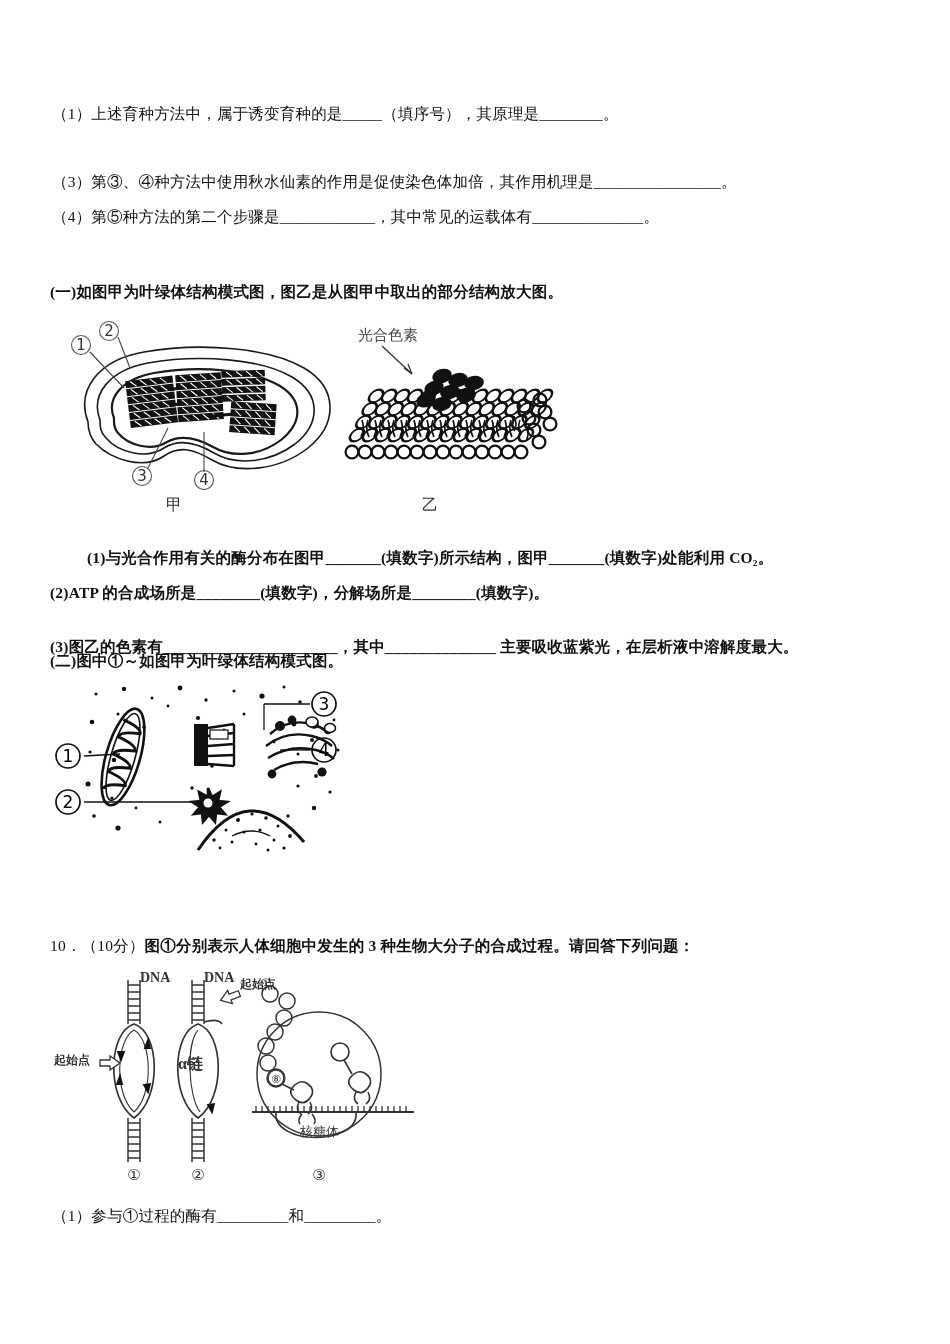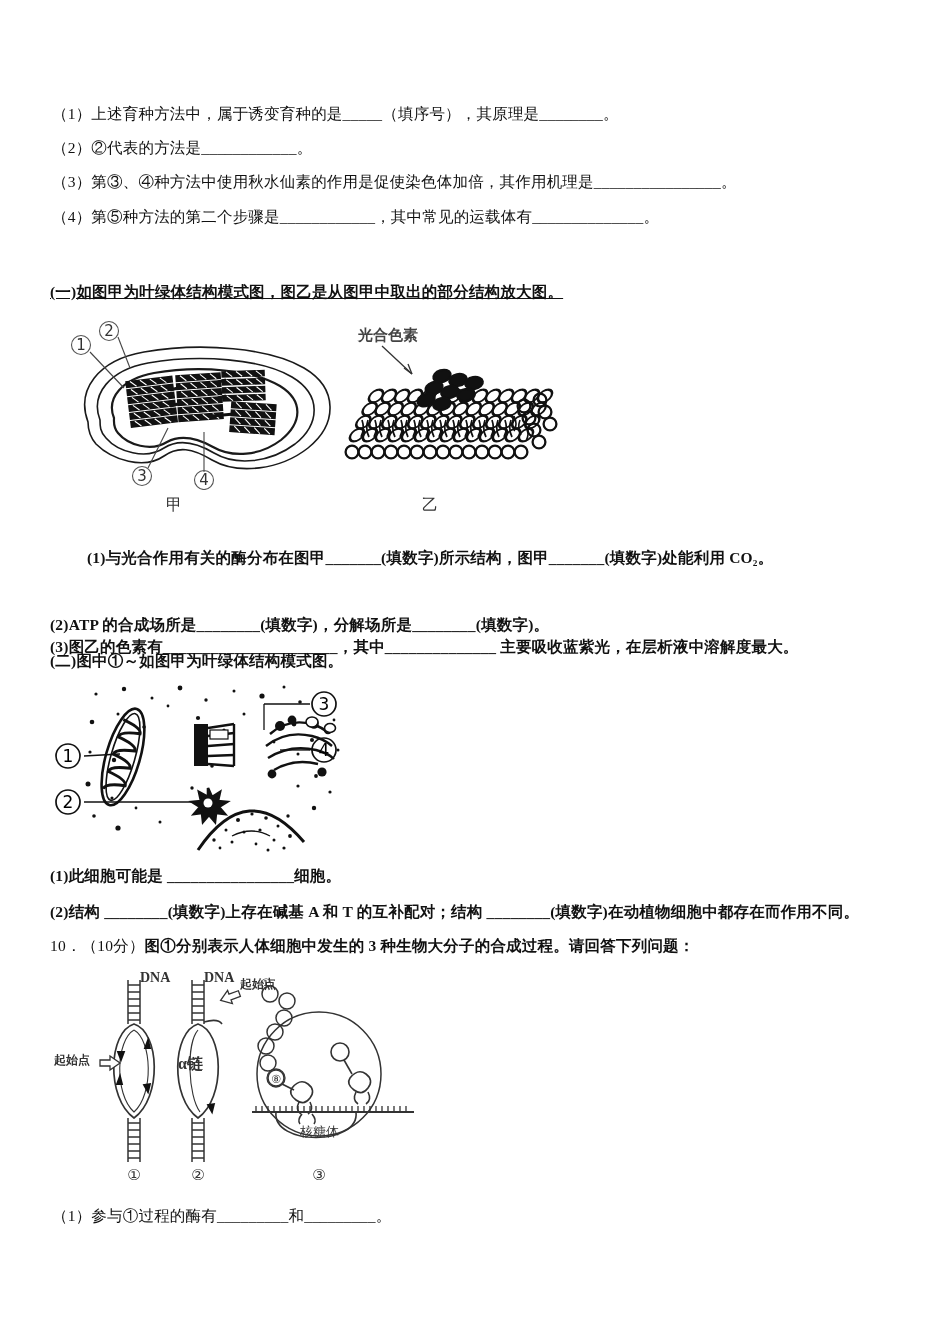--- a/index.html
+++ b/index.html
@@ -43,26 +43,25 @@
   .circnum {
     font-family: "DejaVu Sans", sans-serif;
   }
 </style>
 </head>
 <body>
 
 <div class="page">
 
   <div class="line" style="left:52px; top:96px;">（1）上述育种方法中，属于诱变育种的是_____（填序号），其原理是________。</div>
-  <div class="line" style="left:52px; top:130px;">（2）②代表的方法是____________。</div>
   <div class="line" style="left:52px; top:164px;">（3）第③、④种方法中使用秋水仙素的作用是促使染色体加倍，其作用机理是________________。</div>
   <div class="line" style="left:52px; top:199px;">（4）第⑤种方法的第二个步骤是____________，其中常见的运载体有______________。</div>
 
 
-  <div class="line bold" style="left:50px; top:274px;text-decoration:underline;">(一)如图甲为叶绿体结构模式图，图乙是从图甲中取出的部分结构放大图。</div>
+  <div class="line bold" style="left:50px; top:274px;">(一)如图甲为叶绿体结构模式图，图乙是从图甲中取出的部分结构放大图。</div>
 
   <div class="fig" style="left:52px; top:312px;">
     <svg width="300" height="170" viewBox="0 0 300 170">
       <g fill="none" stroke="#1a1a1a" stroke-width="1.6">
 
         <path d="M36,102 C24,70 46,40 92,32 C150,22 218,28 252,48
                  C286,68 286,104 256,128 C228,150 186,155 160,140
                  C140,128 126,126 112,136 C92,150 60,140 44,124 C38,117 36,110 36,102 Z"></path>
 
         <path d="M48,100 C38,74 58,50 96,43 C148,34 210,39 240,57
@@ -239,27 +238,27 @@
           <circle cx="10" cy="24" r="6.4"></circle>
         </g>
       </g>
 
       <g stroke="#111" stroke-width="1.6" fill="none">
         <path d="M176,96 q4,8 0,15 M182,100 q-3,8 1,15 M188,106 q4,8 0,15"></path>
       </g>
     </svg>
   </div>
 
-  <div class="figlabel" style="left:358px; top:318px; font-size:15px; color:#444;font-weight:bold;">光合色素</div>
+  <div class="figlabel" style="left:358px; top:318px; font-size:15px; color:#444;">光合色素</div>
   <div class="figlabel" style="left:422px; top:487px;">乙</div>
 
   <div class="line bold" style="left:50px; top:540px;margin-left:37px;">
     <span>(1)与光合作用有关的酶分布在图甲_______(填数字)所示结构，图甲_______(填数字)处能利用 CO₂。</span>
   </div>
-  <div class="line bold" style="left:50px; top:575px;margin-top:32px;">(2)ATP 的合成场所是________(填数字)，分解场所是________(填数字)。</div>
+  <div class="line bold" style="left:50px; top:575px;">(2)ATP 的合成场所是________(填数字)，分解场所是________(填数字)。</div>
   <div class="line bold" style="left:50px; top:609px;margin-top:20px;">(3)图乙的色素有______________________，其中______________ 主要吸收蓝紫光，在层析液中溶解度最大。</div>
 
   <div class="line bold" style="left:50px; top:643px;">(二)图中①～如图甲为叶绿体结构模式图。</div>
 
   <div class="fig" style="left:48px; top:672px;">
     <svg width="310" height="175" viewBox="0 0 310 175">
 
       <g fill="#111">
         <circle cx="48" cy="14" r="1.6"></circle>
           <circle cx="76" cy="9" r="2.2"></circle>
@@ -379,22 +378,20 @@
         <circle cx="20" cy="122" r="12" fill="none" stroke="#111" stroke-width="1.7"></circle>
         <text x="20" y="128" text-anchor="middle" font-size="17" font-family="DejaVu Sans, sans-serif">2</text>
         <circle cx="276" cy="24" r="12" fill="none" stroke="#111" stroke-width="1.7"></circle>
         <text x="276" y="30" text-anchor="middle" font-size="17" font-family="DejaVu Sans, sans-serif">3</text>
         <circle cx="276" cy="70" r="12" fill="none" stroke="#111" stroke-width="1.7"></circle>
         <text x="276" y="76" text-anchor="middle" font-size="17" font-family="DejaVu Sans, sans-serif">4</text>
       </g>
     </svg>
   </div>
 
-  <div class="line bold" style="left:50px; top:858px;">(1)此细胞可能是 ________________细胞。</div>
-  <div class="line bold" style="left:50px; top:894px;">(2)结构 ________(填数字)上存在碱基 A 和 T 的互补配对；结构 ________(填数字)在动植物细胞中都存在而作用不同。</div>
 
   <div class="line" style="left:50px; top:928px;">
     <span>10．</span><span>（10分）</span><span class="bold">图①分别表示人体细胞中发生的 3 种生物大分子的合成过程。请回答下列问题：</span>
   </div>
 
   <div class="fig" style="left:44px; top:958px;">
     <svg width="400" height="220" viewBox="0 0 400 220">
 
       <g fill="none" stroke="#333" stroke-width="1.5">
 

